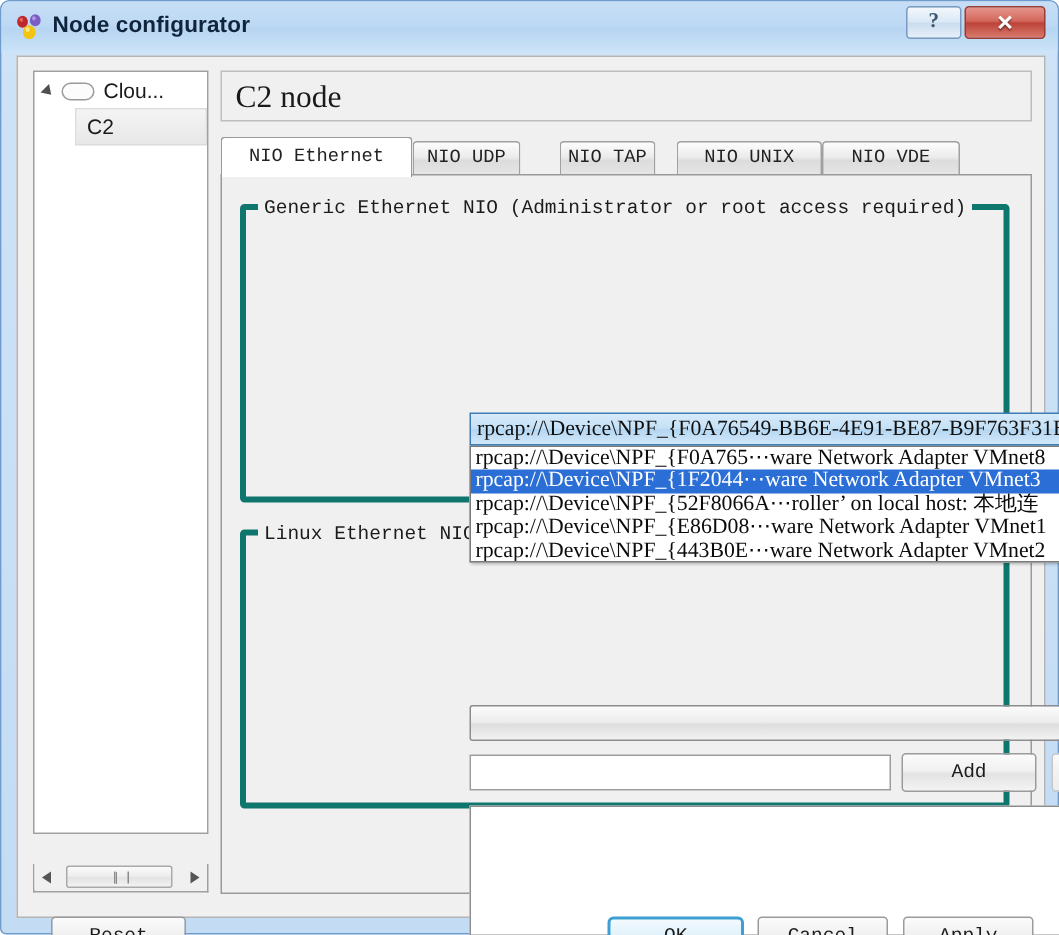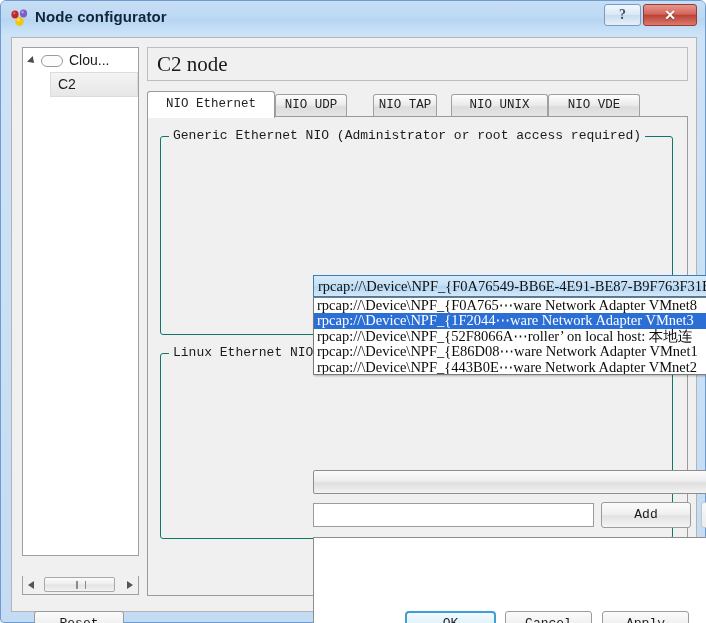--- a/index.html
+++ b/index.html
@@ -260,21 +260,21 @@
     height: 480px;
     background: #f0f0f0;
     border: 1px solid #9a9a9a;
     box-sizing: border-box;
   }
 
   
   .groupbox {
     position: absolute;
     box-sizing: border-box;
-    border: 1px solid #0f766e;
+    border: 4px solid #0f766e;
     border-radius: 3px;
     background: transparent;
     padding-left: 40px;
   }
   .groupbox > .gb-title {
     position: absolute;
     top: -9px;
     left: 8px;
     padding: 0 4px;
     background: #f0f0f0;

